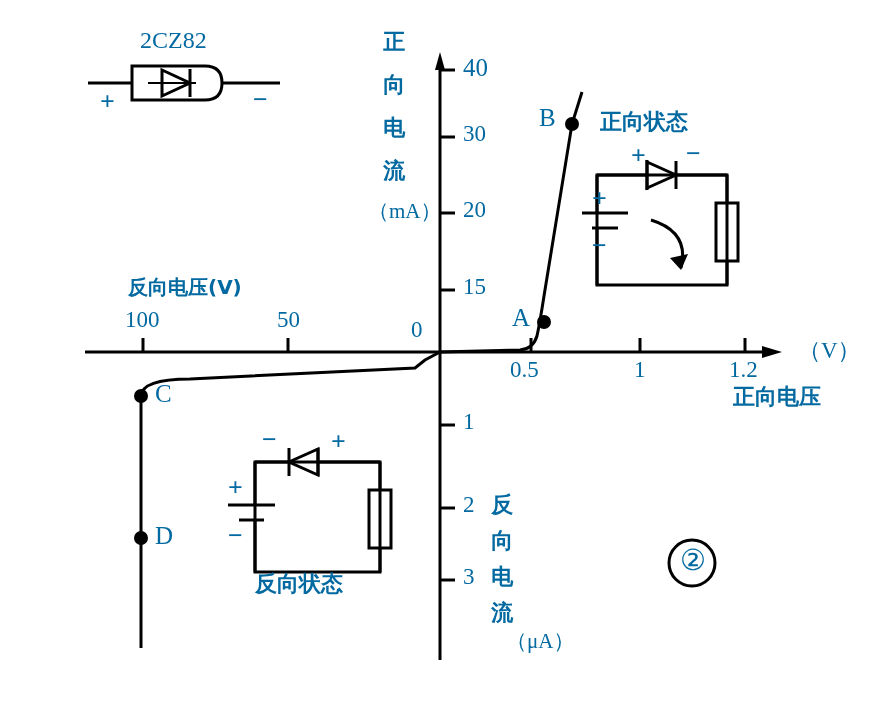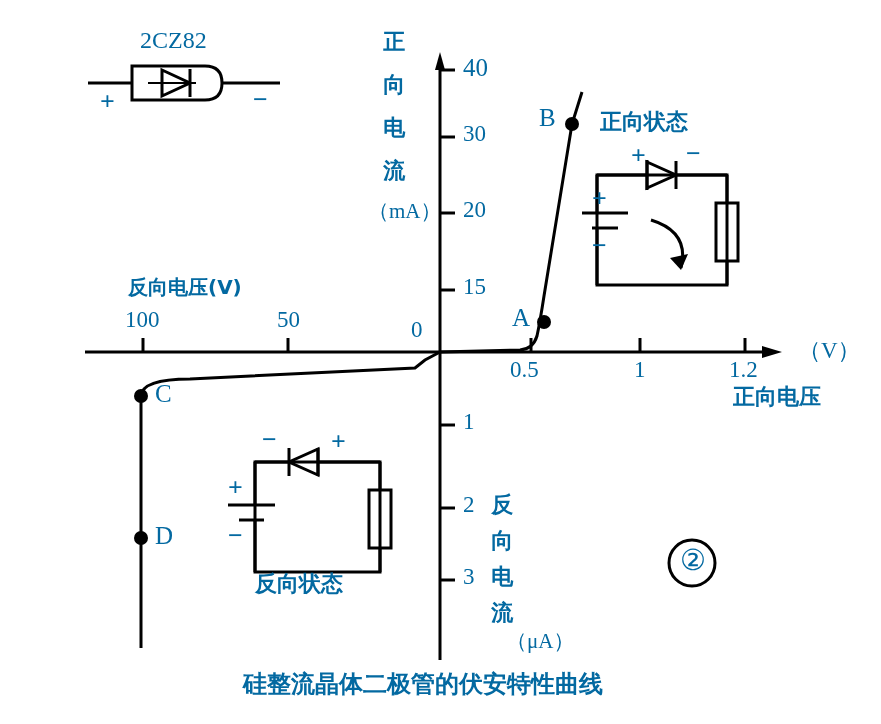--- a/index.html
+++ b/index.html
@@ -193,15 +193,14 @@
   <div class="lbl num" style="left:592px; top:232px; font-size:26px; font-weight:700;">−</div>
 
   <div class="lbl cjk" style="left:255px; top:572px; font-size:22px;">反向状态</div>
   <div class="lbl num" style="left:262px; top:426px; font-size:26px; font-weight:700;">−</div>
   <div class="lbl num" style="left:331px; top:428px; font-size:26px; font-weight:700;">+</div>
   <div class="lbl num" style="left:228px; top:474px; font-size:26px; font-weight:700;">+</div>
   <div class="lbl num" style="left:228px; top:522px; font-size:26px; font-weight:700;">−</div>
 
   <div class="lbl num" style="left:680px; top:545px; font-size:29px;">②</div>
 
-  <div class="lbl cjk" style="left:243px; top:672px; font-size:24px;">硅整流晶体二极管的伏安特性曲线</div>
 
 </div>
 
 </body></html>

